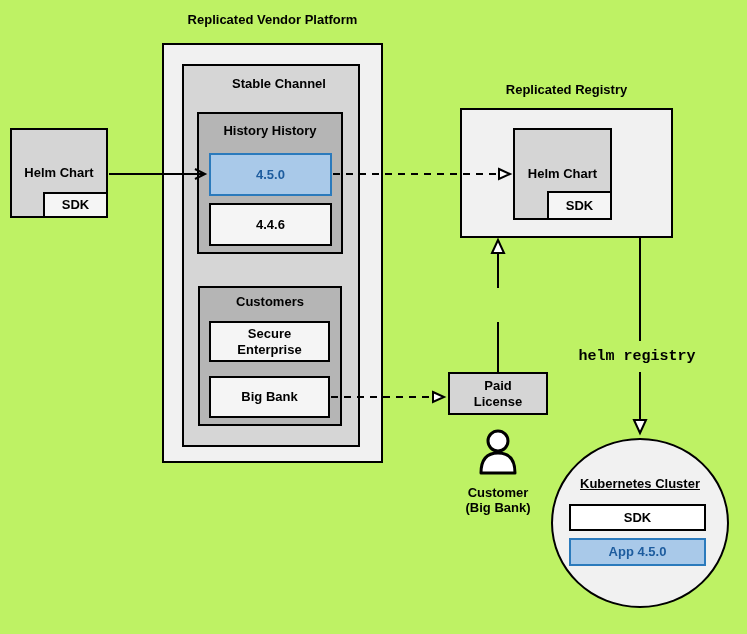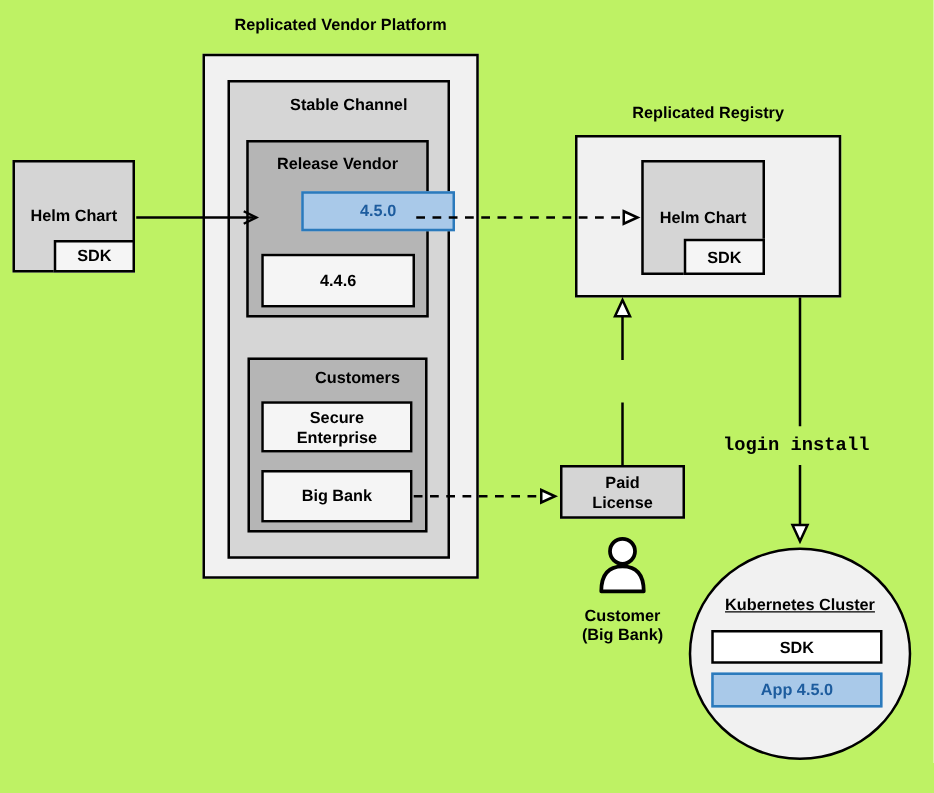--- a/index.html
+++ b/index.html
@@ -40,26 +40,26 @@
 
 <div id="canvas">
 
   <div class="lbl z2" style="left:162px;top:12px;width:221px;">Replicated Vendor Platform</div>
   <div class="box fill-lightest z1" style="left:162px;top:43px;width:221px;height:420px;"></div>
 
   <div class="box fill-mid z2" style="left:182px;top:64px;width:178px;height:383px;"></div>
   <div class="lbl z3" style="left:182px;top:76px;width:194px;">Stable Channel</div>
 
   <div class="box fill-dark z3" style="left:197px;top:112px;width:146px;height:142px;"></div>
-  <div class="lbl z4" style="left:197px;top:123px;width:146px;">Release Vendor</div>
-  <div class="box blue z4" style="left:209px;top:153px;width:123px;height:32px;margin-left:32px;">4.5.0</div>
+  <div class="lbl z4" style="left:197px;top:123px;width:146px;">History History</div>
+  <div class="box blue z4" style="left:209px;top:153px;width:123px;height:43px;">4.5.0</div>
   <div class="box fill-white z4" style="left:209px;top:203px;width:123px;height:43px;">4.4.6</div>
 
   <div class="box fill-dark z3" style="left:198px;top:286px;width:144px;height:140px;"></div>
-  <div class="lbl z4" style="left:214px;top:294px;width:144px;">Customers</div>
+  <div class="lbl z4" style="left:198px;top:294px;width:144px;">Customers</div>
   <div class="box fill-white z4" style="left:209px;top:321px;width:121px;height:41px;">Secure
 Enterprise</div>
   <div class="box fill-white z4" style="left:209px;top:376px;width:121px;height:42px;">Big Bank</div>
 
   <div class="box fill-gray z1" style="left:10px;top:128px;width:98px;height:90px;">Helm Chart</div>
   <div class="box fill-white z2" style="left:43px;top:192px;width:65px;height:26px;">SDK</div>
 
   <div class="lbl z2" style="left:460px;top:82px;width:213px;">Replicated Registry</div>
   <div class="box fill-lightest z1" style="left:460px;top:108px;width:213px;height:130px;"></div>
   <div class="box fill-gray z2" style="left:513px;top:128px;width:99px;height:92px;">Helm Chart</div>
@@ -68,21 +68,21 @@
   <div class="box fill-gray z2" style="left:448px;top:372px;width:100px;height:43px;">Paid
 License</div>
   <div class="lbl z2" style="left:433px;top:485px;width:130px;">Customer
 (Big Bank)</div>
 
   <div class="box fill-lightest circle z1" style="left:551px;top:438px;width:178px;height:170px;"></div>
   <div class="lbl z2" style="left:551px;top:476px;width:178px;text-decoration:underline;">Kubernetes Cluster</div>
   <div class="box fill-pure-white z2" style="left:569px;top:504px;width:137px;height:27px;">SDK</div>
   <div class="box blue z2" style="left:569px;top:538px;width:137px;height:28px;">App 4.5.0</div>
 
-  <div class="lbl mono z7" style="left:537px;top:348px;width:200px;">login install</div>
+  <div class="lbl mono z7" style="left:537px;top:348px;width:200px;">helm registry</div>
 
   <svg class="overlay" width="747" height="634" viewBox="0 0 747 634">
     <g stroke="#000" stroke-width="2" fill="none">
 
       <g>
         <line x1="109" y1="174" x2="203" y2="174"></line>
         <polyline points="195,169 205,174 195,179"></polyline>
       </g>
 
       <g>

